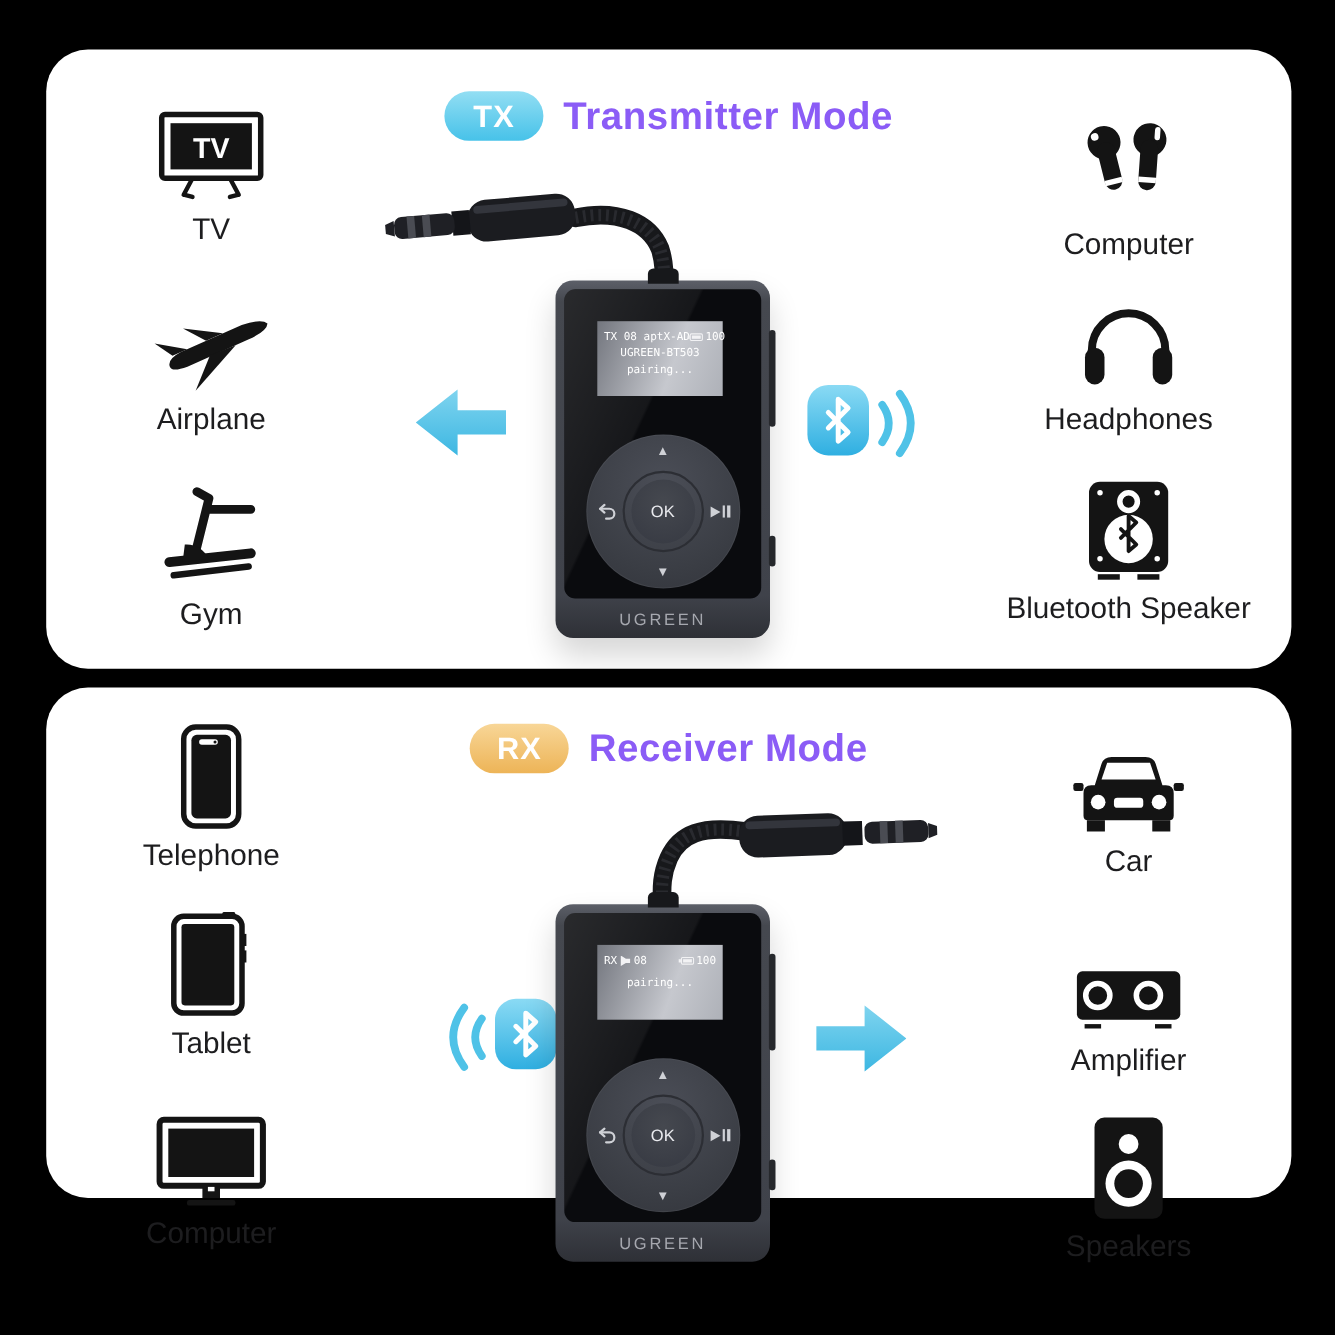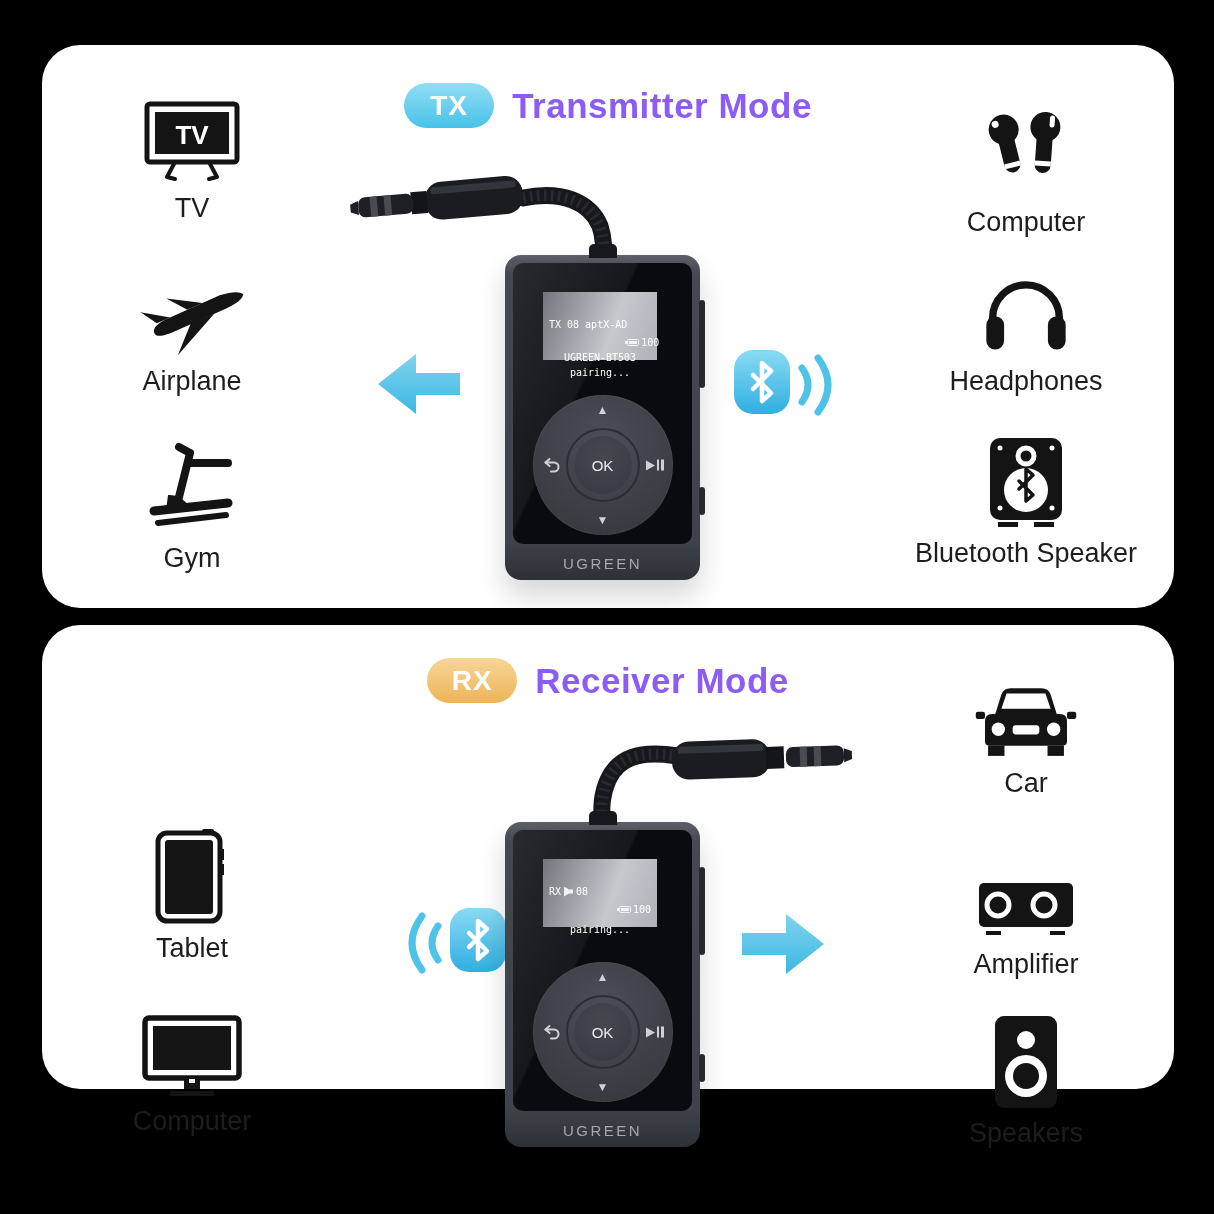--- a/index.html
+++ b/index.html
@@ -37,21 +37,21 @@
   .side-btn.short{top:232px;height:28px;}
   .front{position:absolute;left:8px;right:8px;top:8px;bottom:36px;border-radius:10px;background:#0a0b0e;overflow:hidden;}
   .front::before{content:'';position:absolute;inset:0;
     background:linear-gradient(115deg,rgba(255,255,255,.13) 0%,rgba(255,255,255,.05) 40%,rgba(255,255,255,0) 41%);}
   .screen{position:absolute;left:30px;top:29px;width:114px;height:68px;box-sizing:border-box;padding:7px 6px 0;
     background:linear-gradient(110deg,#73767e,#c6c8ce 60%,#aeb1b8);
     color:#fff;font-family:"DejaVu Sans Mono",monospace;font-size:10px;}
   .s-line{display:flex;line-height:15px;white-space:nowrap;}
   .s-top{justify-content:space-between;align-items:center;}
   .s-left{display:flex;gap:6px;align-items:center;}
-  .s-right{display:flex;gap:2px;align-items:center;margin-top:36px;}
+  .s-right{display:flex;gap:2px;align-items:center;}
   .s-c{justify-content:center;}
   .bat{width:12px;height:7px;border:1px solid #f2f2f4;border-radius:1.5px;position:relative;box-sizing:border-box;display:inline-block;}
   .bat::before{content:'';position:absolute;left:-3px;top:1px;width:2px;height:3px;background:#f2f2f4;}
   .bat::after{content:'';position:absolute;inset:1px;background:#f2f2f4;}
   .volico{display:inline-block;width:9px;height:10px;background:#f2f2f4;
     clip-path:polygon(0 0,55% 30%,100% 30%,100% 70%,55% 70%,0 100%);}
   .pad{position:absolute;left:50%;margin-left:-70px;top:132px;width:140px;height:140px;border-radius:50%;
     background:radial-gradient(circle at 50% 32%,#4b4e57,#3a3d44 68%,#32343b);
     box-shadow:inset 0 0 0 1px rgba(255,255,255,.05);}
   .pad-ring{position:absolute;inset:33px;border-radius:50%;border:2px solid #2c2e34;}
@@ -245,20 +245,31 @@
   </div>
 </div>
 
 <div class="panel" id="rx-panel">
 
   <div class="mode-header">
     <div class="badge badge-rx">RX</div>
     <div class="mode-title">Receiver Mode</div>
   </div>
 
+  <div class="item" style="left:30px;top:33px">
+    <div class="icon-box">
+      <svg width="56" height="96" viewBox="0 0 56 96">
+        <rect x="3" y="3" width="50" height="90" rx="11" fill="none" stroke="#141414" stroke-width="5"></rect>
+        <rect x="10" y="10" width="36" height="76" rx="5" fill="#141414"></rect>
+        <rect x="17" y="14" width="17" height="5" rx="2.5" fill="#fff"></rect>
+        <circle cx="31.5" cy="16.5" r="1.4" fill="#141414"></circle>
+      </svg>
+    </div>
+    <div class="item-label">Telephone</div>
+  </div>
 
   <div class="item" style="left:30px;top:204px">
     <div class="icon-box">
       <svg width="76" height="96" viewBox="0 0 76 96">
         <rect x="4" y="4" width="62" height="88" rx="9" fill="none" stroke="#141414" stroke-width="5"></rect>
         <rect x="11" y="11" width="48" height="74" rx="3" fill="#141414"></rect>
         <rect x="66" y="20" width="4" height="11" fill="#141414"></rect>
         <rect x="66" y="35" width="4" height="11" fill="#141414"></rect>
         <rect x="48" y="0" width="12" height="4" rx="2" fill="#141414"></rect>
       </svg>

